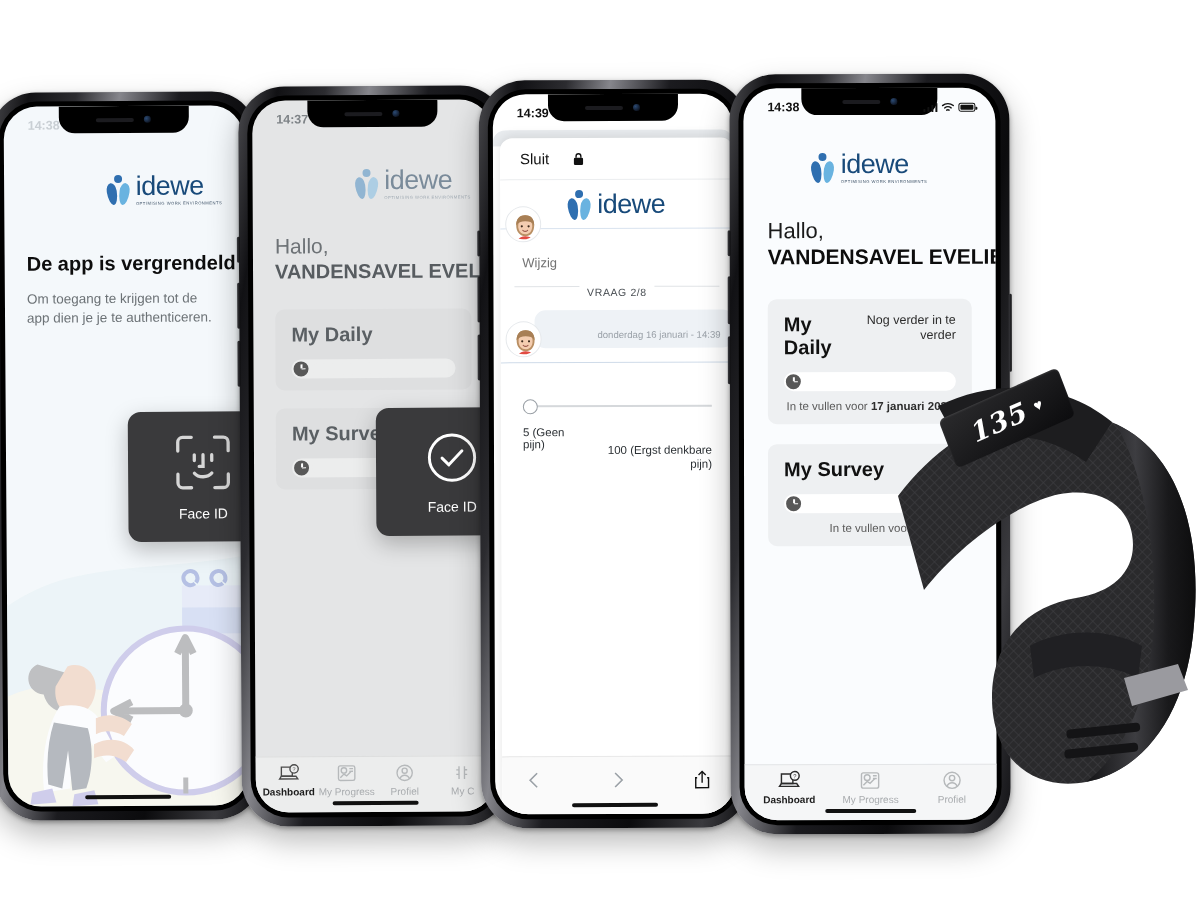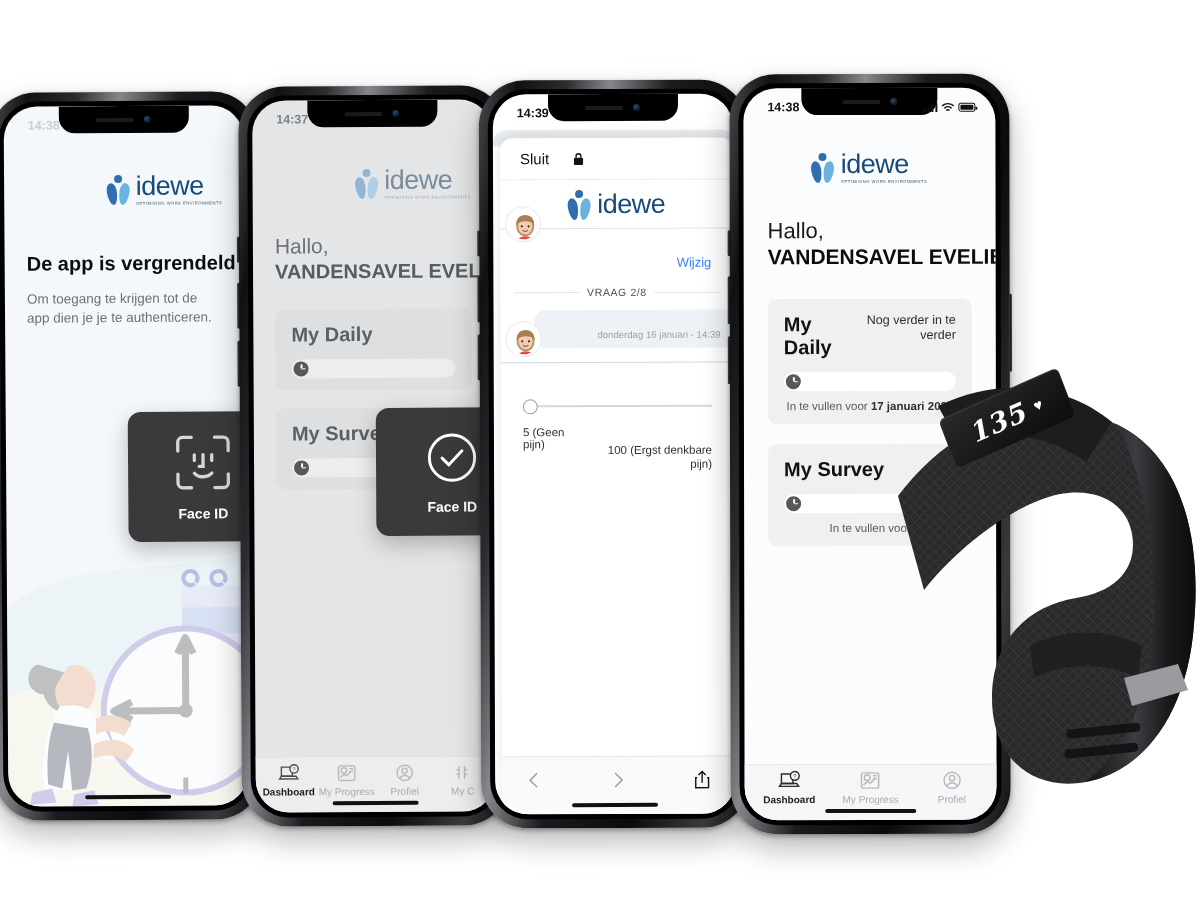--- a/index.html
+++ b/index.html
@@ -117,21 +117,21 @@
   .tab.active .tl { color:#1c1c1c; font-weight:600;}
   .tab svg { display:block; }
 
   
   .faceid {
     position:absolute; background:#3a3a3c; border-radius:13px;
     display:flex; flex-direction:column; align-items:center; justify-content:center;
     z-index: 60;
     box-shadow: 0 8px 22px rgba(0,0,0,.25);
   }
-  .faceid .fl { color:#fff; font-size:14px; font-weight:bold; margin-top:12px;}
+  .faceid .fl { color:#fff; font-size:14px; font-weight:normal; margin-top:12px;}
 
   
   #p1 { left:-8px; top:92px; width:268px; height:728px; transform: rotate(-0.4deg); z-index: 1; }
   #p1 .screen { background:#f4f8fb; }
   .p1-body { position:absolute; inset:0; padding: 44px 22px 0; }
   .p1-logo { display:flex; justify-content:flex-end; margin-top: 24px;}
   .p1-h1 { font-size:20px; font-weight:bold; color:#0d0d0d; margin-top:46px; white-space:nowrap;}
   .p1-p { font-size:13.5px; color:#6c7276; margin-top:14px; line-height:1.45;}
   .illus { position:absolute; left:0; right:0; bottom:0; height:260px; overflow:hidden; opacity:.62;}
 
@@ -152,22 +152,22 @@
   .sheet-nav { height:42px; display:flex; align-items:center; gap:24px; padding:0 20px; border-bottom:1px solid #ebedef;}
   .sheet-nav .sl { font-size:15px; color:#111;}
   .sheet-logo { display:flex; justify-content:center; padding:10px 0 8px; border-bottom:1px solid #d9e3ef;}
   .chat { padding: 4px 0 0; }
   .bubble-row { position:relative; padding-left: 34px; padding-right: 0;}
   .bubble { background:#eef2f6; border-radius:11px; padding:11px 13px 8px 16px; }
   .bubble p { font-size:12.8px; color:#2a2f33; line-height:1.38;}
   .bubble .ts { font-size:9.6px; color:#9aa1a8; text-align:right; margin-top:8px;}
   .avatar { position:absolute; left:6px; bottom:-8px; width:34px; height:34px; border-radius:50%;
             background:#fff; border:2px solid #fff; box-shadow:0 0 0 1px #e6e9ec; overflow:hidden;}
-  .wijzig { text-align:right; font-size:13px; color:#3b82f6; padding:22px 22px 10px;}
-  .qdiv { display:flex; align-items:center; gap:8px; padding:6px 14px 0; }
+  .wijzig { font-size:13px; color:#737373; padding:22px 22px 10px;}
+  .qdiv { display:flex; gap:8px; padding:6px 14px 0; }
   .qdiv .ln { flex:1; height:1px; background:#e0e3e6;}
   .qdiv .qt { font-size:10.5px; color:#4a4f54; letter-spacing:.6px;}
   .slider-zone { border-top:1px solid #cfdbe9; margin-top:14px; padding: 36px 22px 0; }
   .slider { position:relative; height:14px; }
   .slider .rail { position:absolute; top:6px; left:9px; right:0; height:2px; background:#d5d8db;}
   .slider .knob { position:absolute; top:0; left:0; width:15px; height:15px; border-radius:50%;
                   background:#fff; border:1.6px solid #9aa0a6;}
   .slider-lbls { display:flex; justify-content:space-between; margin-top:13px; font-size:11.5px; color:#2c3135;}
   .slider-lbls .r { text-align:right; line-height:1.25;margin-top:17px;}
   .browserbar { position:absolute; left:0; right:0; bottom:0; height:58px; background:#fafafa;

